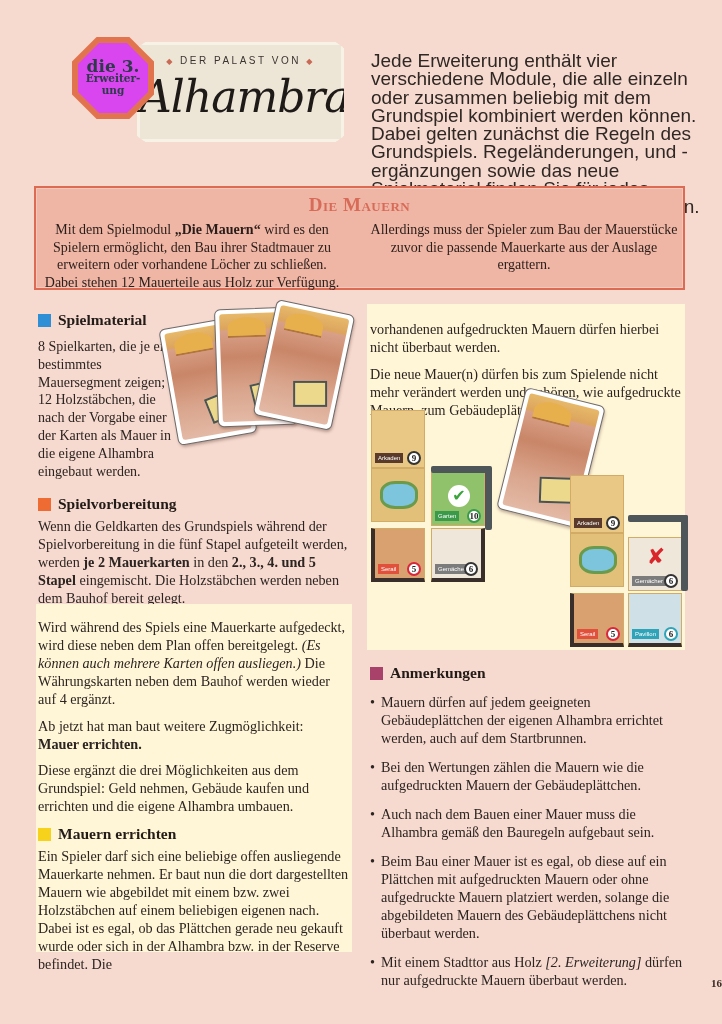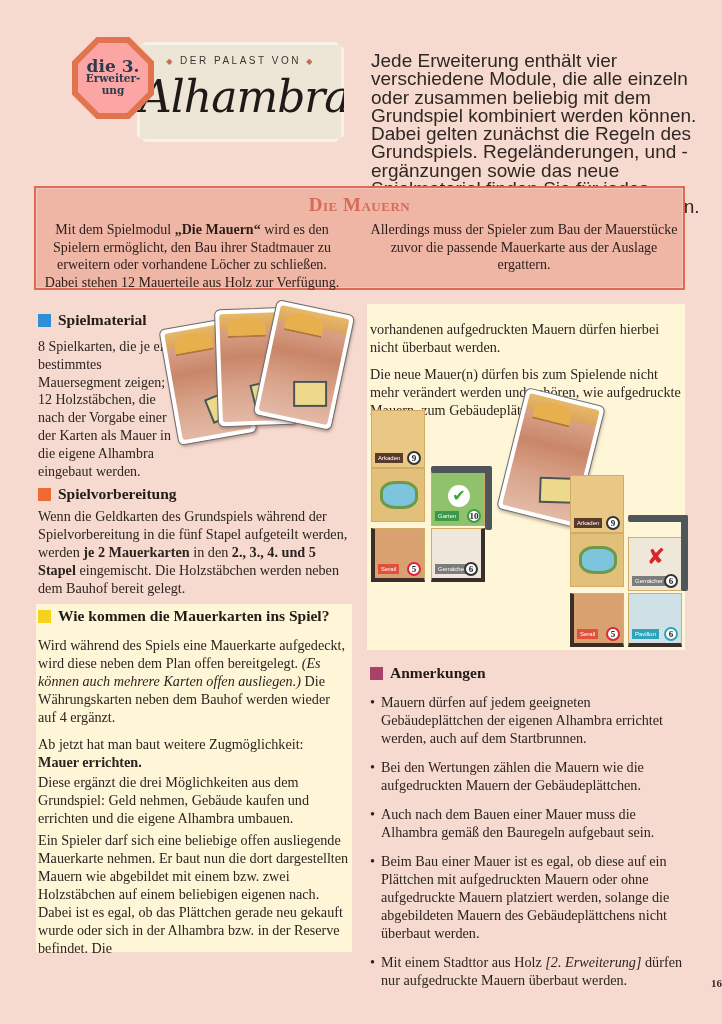--- a/index.html
+++ b/index.html
@@ -14,21 +14,21 @@
   .abs { position: absolute; }
 
   
   .badge {
     left: 72px; top: 37px; width: 82px; height: 82px;
     background: #e2734f;
     clip-path: polygon(30% 0, 70% 0, 100% 30%, 100% 70%, 70% 100%, 30% 100%, 0 70%, 0 30%);
   }
   .badge-inner {
     position: absolute; left: 6px; top: 6px; right: 6px; bottom: 6px;
-    background: #fca5a5;
+    background: #d946ef;
     clip-path: polygon(30% 0, 70% 0, 100% 30%, 100% 70%, 70% 100%, 30% 100%, 0 70%, 0 30%);
     display: flex; flex-direction: column; align-items: center; justify-content: center;
     font-family: "DejaVu Serif", serif; font-weight: bold; color: #2d3a4a;
     font-size: 10.5px; line-height: 12px; text-align: center;
   }
   .badge-inner .big { font-size: 17px; }
   .title-plate {
     left: 137px; top: 42px; width: 207px; height: 100px;
     background: #ede5d6;
     border: 3px solid #f7f1e6;
@@ -182,45 +182,45 @@
       </div>
   </div>
   <div class="card" style="left:104px; top:6px; transform:rotate(12deg);">
     <div class="card-art">
         <div class="dome"></div>
         <div class="wall-tile"></div>
       </div>
   </div>
 </div>
 
-<div class="abs" style="left:38px; top:485px; width:318px;">
+<div class="abs" style="left:38px; top:495px; width:318px;">
   <div class="sec-head">
     <span class="sq" style="background:#ee6b33;"></span>
     <span>Spielvorbereitung</span>
   </div>
   <div class="body-text" style="margin-top:4px;">
     <span>Wenn die Geldkarten des Grundspiels während der Spielvorbereitung in die fünf Stapel aufgeteilt werden, werden </span><b>je 2 Mauerkarten</b><span> in den </span><b>2., 3., 4. und 5 Stapel</b><span> eingemischt. Die Holzstäbchen werden neben dem Bauhof bereit gelegt.</span>
   </div>
 </div>
 
 <div class="abs yellow-left"></div>
 <div class="abs" style="left:38px; top:607px; width:312px;">
-  <div class="sec-head">
-    <span class="sq" style="background:#f7d21c;"></span>
-    <span>Wie kommen die Mauerkarten ins Spiel?</span>
-  </div>
   <div class="body-text" style="">
     <span>Wird während des Spiels eine Mauerkarte aufgedeckt, wird diese neben dem Plan offen bereitgelegt. </span><i>(Es können auch mehrere Karten offen ausliegen.)</i><span> Die Währungskarten neben dem Bauhof werden wieder auf 4 ergänzt.</span>
   </div>
   <div class="body-text" style="margin-top:9px;">
     <div>Ab jetzt hat man baut weitere Zugmöglichkeit:</div>
     <b>Mauer errichten.</b>
   </div>
-  <div class="body-text" style="margin-top:2px;">Diese ergänzt die drei Möglichkeiten aus dem Grundspiel: Geld nehmen, Gebäude kaufen und errichten und die eigene Alhambra umbauen.</div>
-
+  <div class="body-text" style="margin-top:8px;">Diese ergänzt die drei Möglichkeiten aus dem Grundspiel: Geld nehmen, Gebäude kaufen und errichten und die eigene Alhambra umbauen.</div>
+
+  <div class="sec-head" style="margin-top:10px;">
+    <span class="sq" style="background:#f7d21c;"></span>
+    <span>Mauern errichten</span>
+  </div>
   <div class="body-text" style="margin-top:4px;">Ein Spieler darf sich eine beliebige offen ausliegende Mauerkarte nehmen. Er baut nun die dort dargestellten Mauern wie abgebildet mit einem bzw. zwei Holzstäbchen auf einem beliebigen eigenen nach. Dabei ist es egal, ob das Plättchen gerade neu gekauft wurde oder sich in der Alhambra bzw. in der Reserve befindet. Die</div>
 </div>
 
 <div class="abs yellow-right"></div>
 <div class="abs" style="left:370px; top:309px; width:314px;">
   <div class="body-text">vorhandenen aufgedruckten Mauern dürfen hierbei nicht überbaut werden.</div>
   <div class="body-text" style="margin-top:9px;">Die neue Mauer(n) dürfen bis zum Spielende nicht mehr verändert werden und gehören, wie aufgedruckte Mauern, zum Gebäudeplättchen.</div>
 </div>
 
 <div class="tile-group" style="left:371px; top:410px; width:120px; height:175px;">

